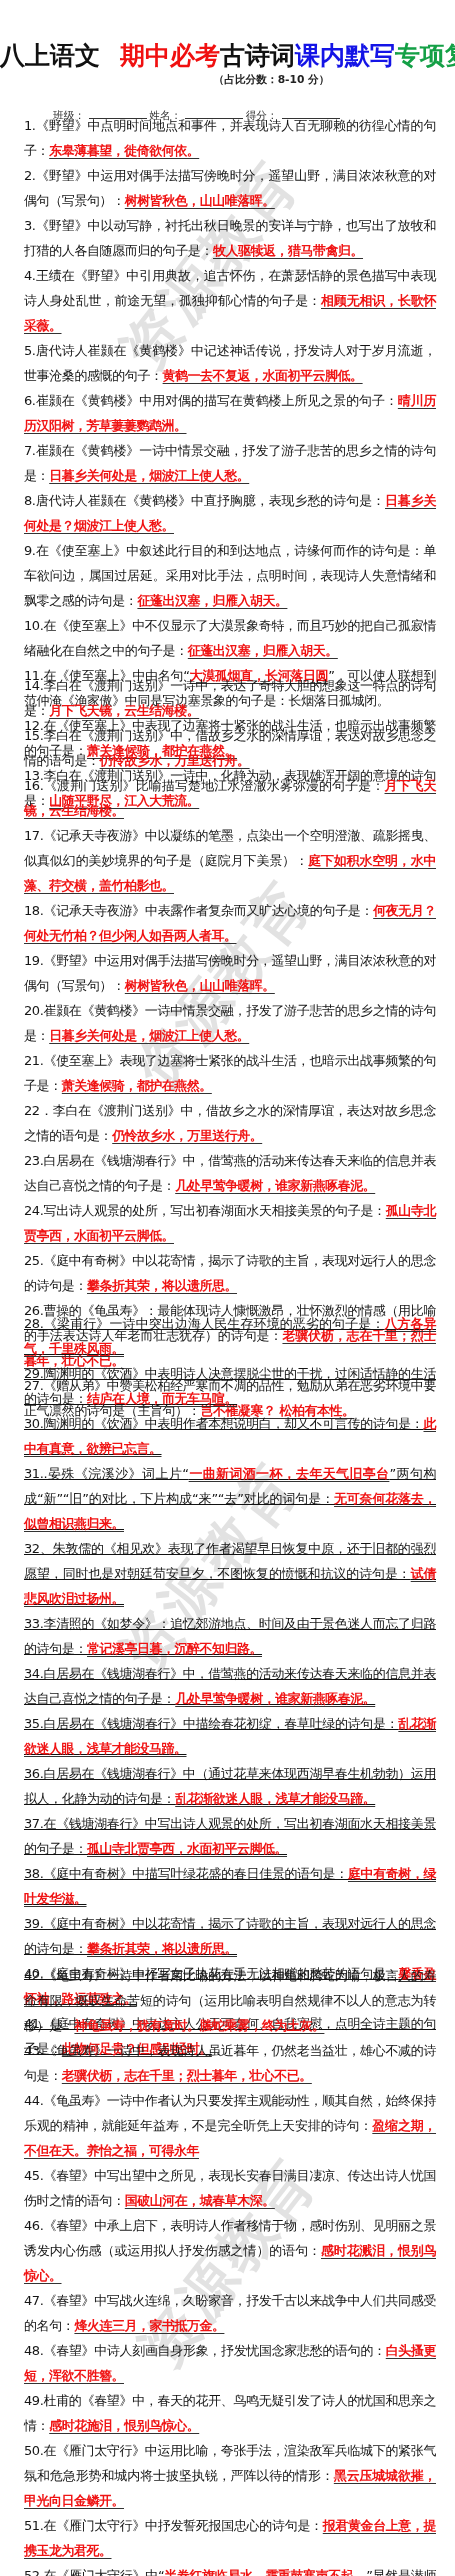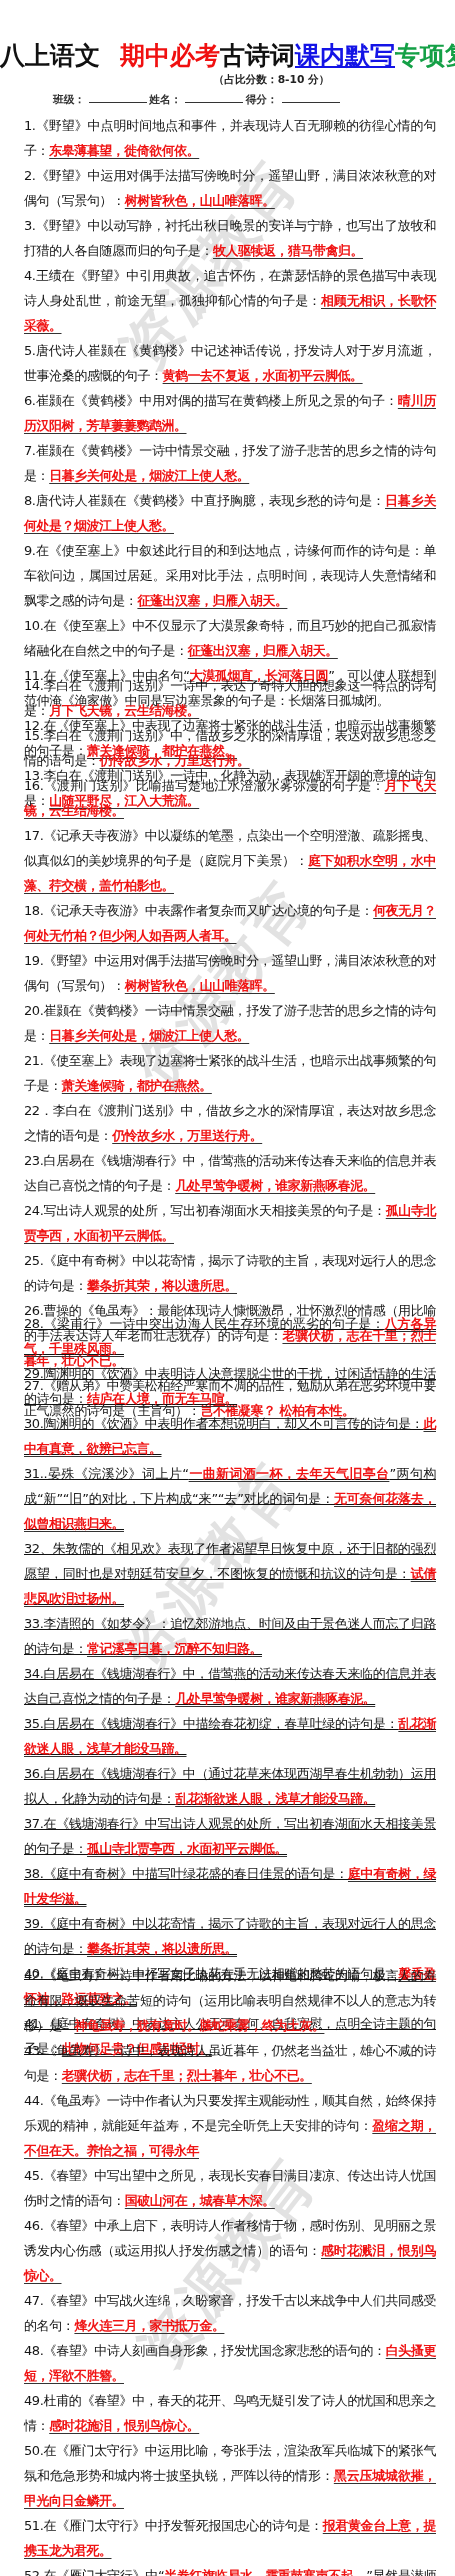--- a/index.html
+++ b/index.html
@@ -4,26 +4,26 @@
 <style>
   html, body { margin: 0; padding: 0; background: #ffffff; }
   body { width: 455px; height: 2576px; position: relative; overflow: hidden;
          font-family: "DejaVu Sans", "Liberation Sans", sans-serif; color: #111; }
   .page { position: absolute; left: 0; top: 0; width: 455px; }
   .title { position: absolute; top: 38px; left: 0; width: 455px; text-align: center;
            font-family: "DejaVu Serif", "Liberation Serif", serif; font-weight: bold;
            font-size: 25px; letter-spacing: 0px; line-height: 35px; white-space: nowrap; }
   .title .c-black { color: #111111; text-align: center; }
   .title .c-red { color: #f01010; margin-left: 20px; }
-  .title .c-blue { color: #1414e6; text-decoration: underline; }
+  .title .c-blue { color: #1414e6; }
   .title .c-green { color: #14a046; }
   .subtitle { position: absolute; top: 73px; left: 0; width: 455px; text-align: center;
               font-size: 10.7px; font-weight: bold; color: #222; margin-left: 44px; }
-  .info-row { position: absolute; top: 92px; left: 0; width: 395px; text-align: center;
-              font-family: "DejaVu Serif", "Liberation Serif", serif; font-size: 10.7px; color: #333; font-weight: bold; }
+  .info-row { position: absolute; top: 108px; left: 0; width: 395px; text-align: center;
+              font-family: "DejaVu Serif", "Liberation Serif", serif; font-size: 10.7px; color: #333; }
   .info-row .blank { display: inline-block; width: 58px; border-bottom: 0.9px solid #333;
                      height: 10px; vertical-align: baseline; margin: 0 2.5px 0 3.8px; }
   .section { position: absolute; left: 24px; width: 412px; }
   .q { font-size: 13px; line-height: 25px; text-align: justify; color: #151515;
        letter-spacing: -0.4px; }
   .ans { font-family: "DejaVu Serif", "Liberation Serif", serif; font-weight: bold;
          color: #f01414; text-decoration: underline; text-decoration-color: #333;
          text-underline-offset: 3.2px; text-decoration-thickness: 0.9px; letter-spacing: -0.5px; }
   .watermark { position: absolute; font-size: 57px; font-weight: bold; color: rgba(150,150,150,0.28);
                transform: rotate(-52deg); white-space: nowrap; pointer-events: none;

